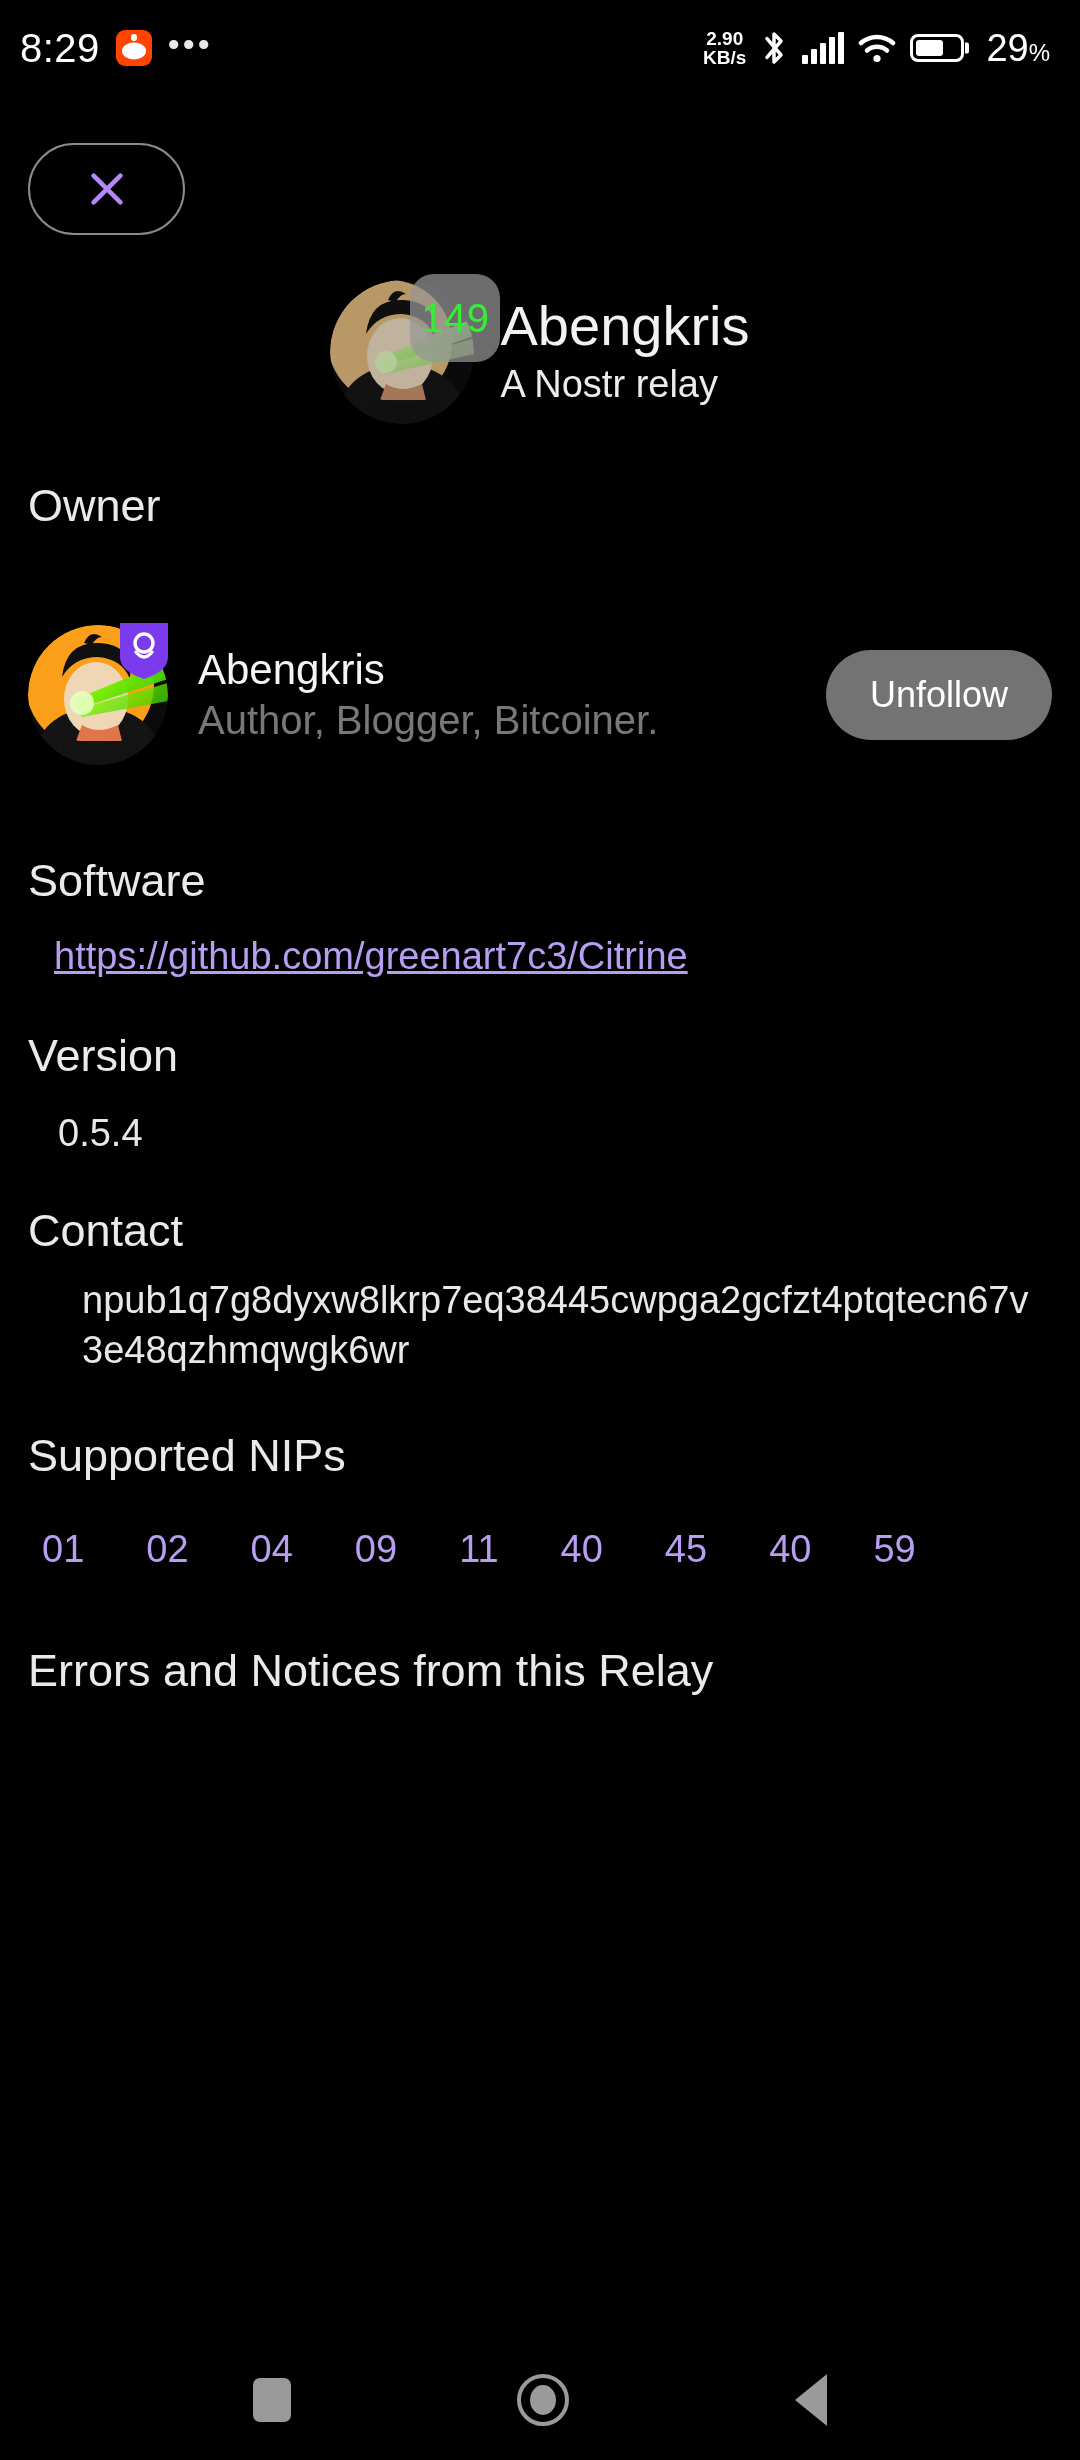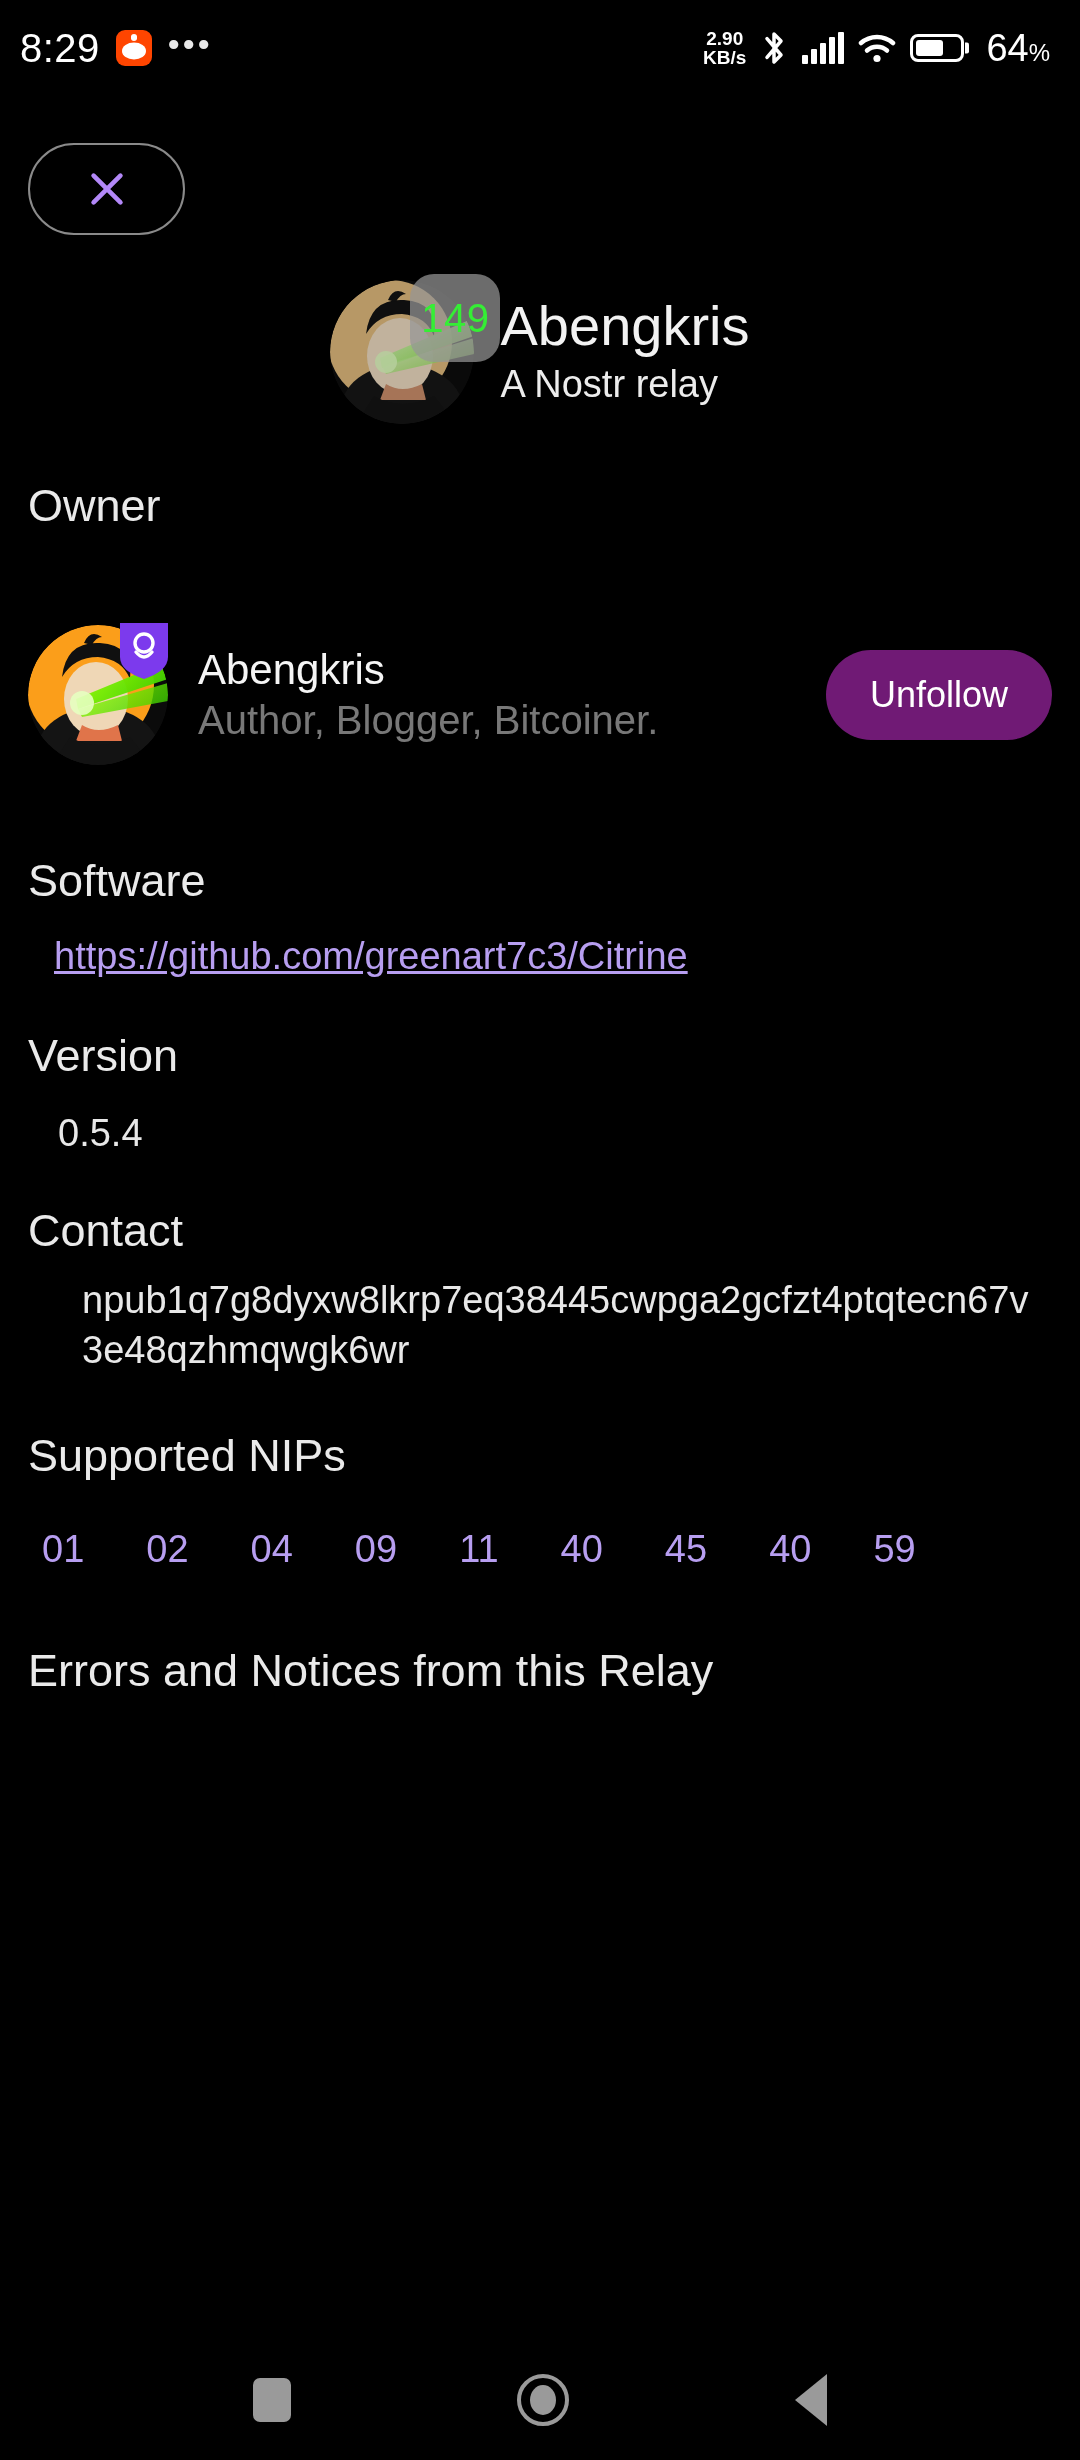--- a/index.html
+++ b/index.html
@@ -280,21 +280,21 @@
   .owner-bio {
     font-size: 40px;
     color: #787878;
     line-height: 1.25;
     white-space: nowrap;
     overflow: hidden;
     text-overflow: ellipsis;
   }
   .unfollow-btn {
     flex: 0 0 auto;
-    background: #701a75;
+    background: #737373;
     color: #ffffff;
     font-size: 36px;
     border: none;
     border-radius: 50px;
     padding: 24px 44px;
     font-family: "Liberation Sans", sans-serif;
     white-space: nowrap;
   }
 
   
@@ -386,21 +386,21 @@
         <i></i>
     </div>
     <svg class="wifi-icon" viewBox="0 0 38 32">
       <path d="M3 11 A24 24 0 0 1 35 11" fill="none" stroke="#ffffff" stroke-width="4.5" stroke-linecap="round"></path>
       <path d="M9 18.5 A15 15 0 0 1 29 18.5" fill="none" stroke="#ffffff" stroke-width="4.5" stroke-linecap="round"></path>
       <circle cx="19" cy="26.5" r="3.6" fill="#ffffff"></circle>
     </svg>
     <div class="battery">
       <div class="battery-fill"></div>
     </div>
-    <div class="battery-text"><span>64</span><span class="pct">%</span></div>
+    <div class="battery-text"><span>29</span><span class="pct">%</span></div>
   </div>
 </div>
 
 <div class="close-btn">
   <svg class="close-x" viewBox="0 0 24 24">
     <path d="M5 5 L19 19 M19 5 L5 19" stroke="#b388f8" stroke-width="2.4" stroke-linecap="round"></path>
   </svg>
 </div>
 
 <div class="relay-header">

